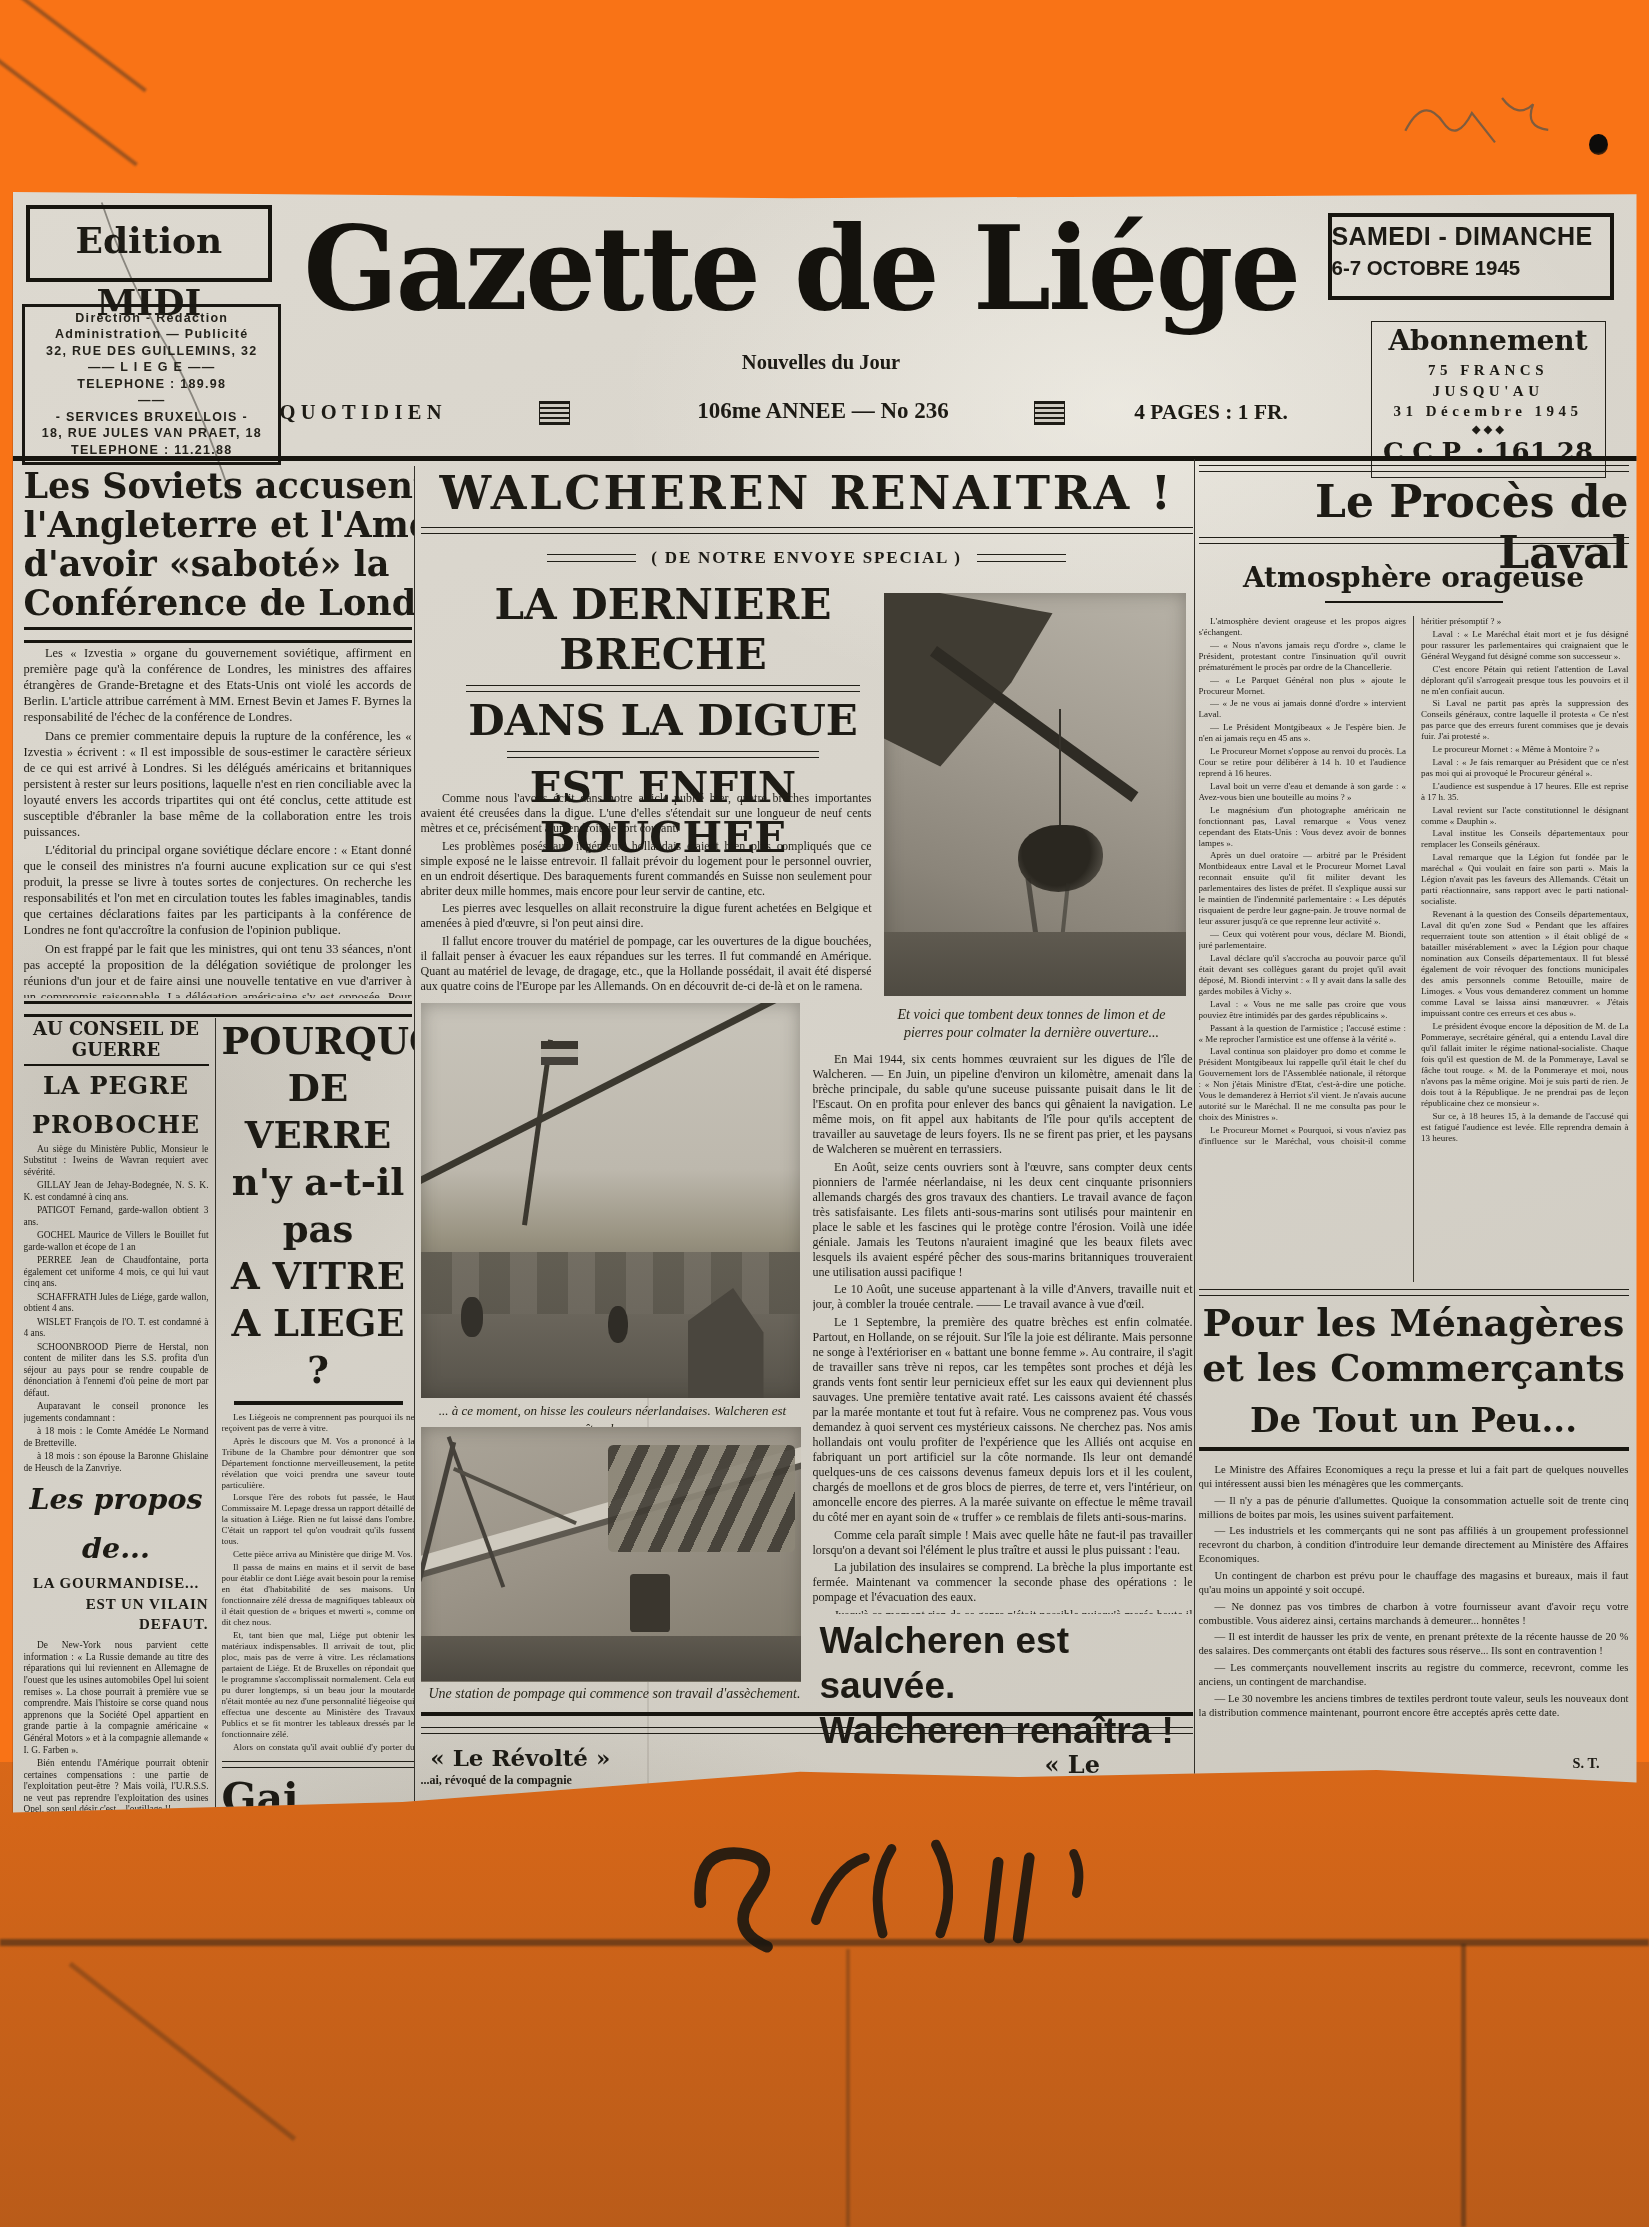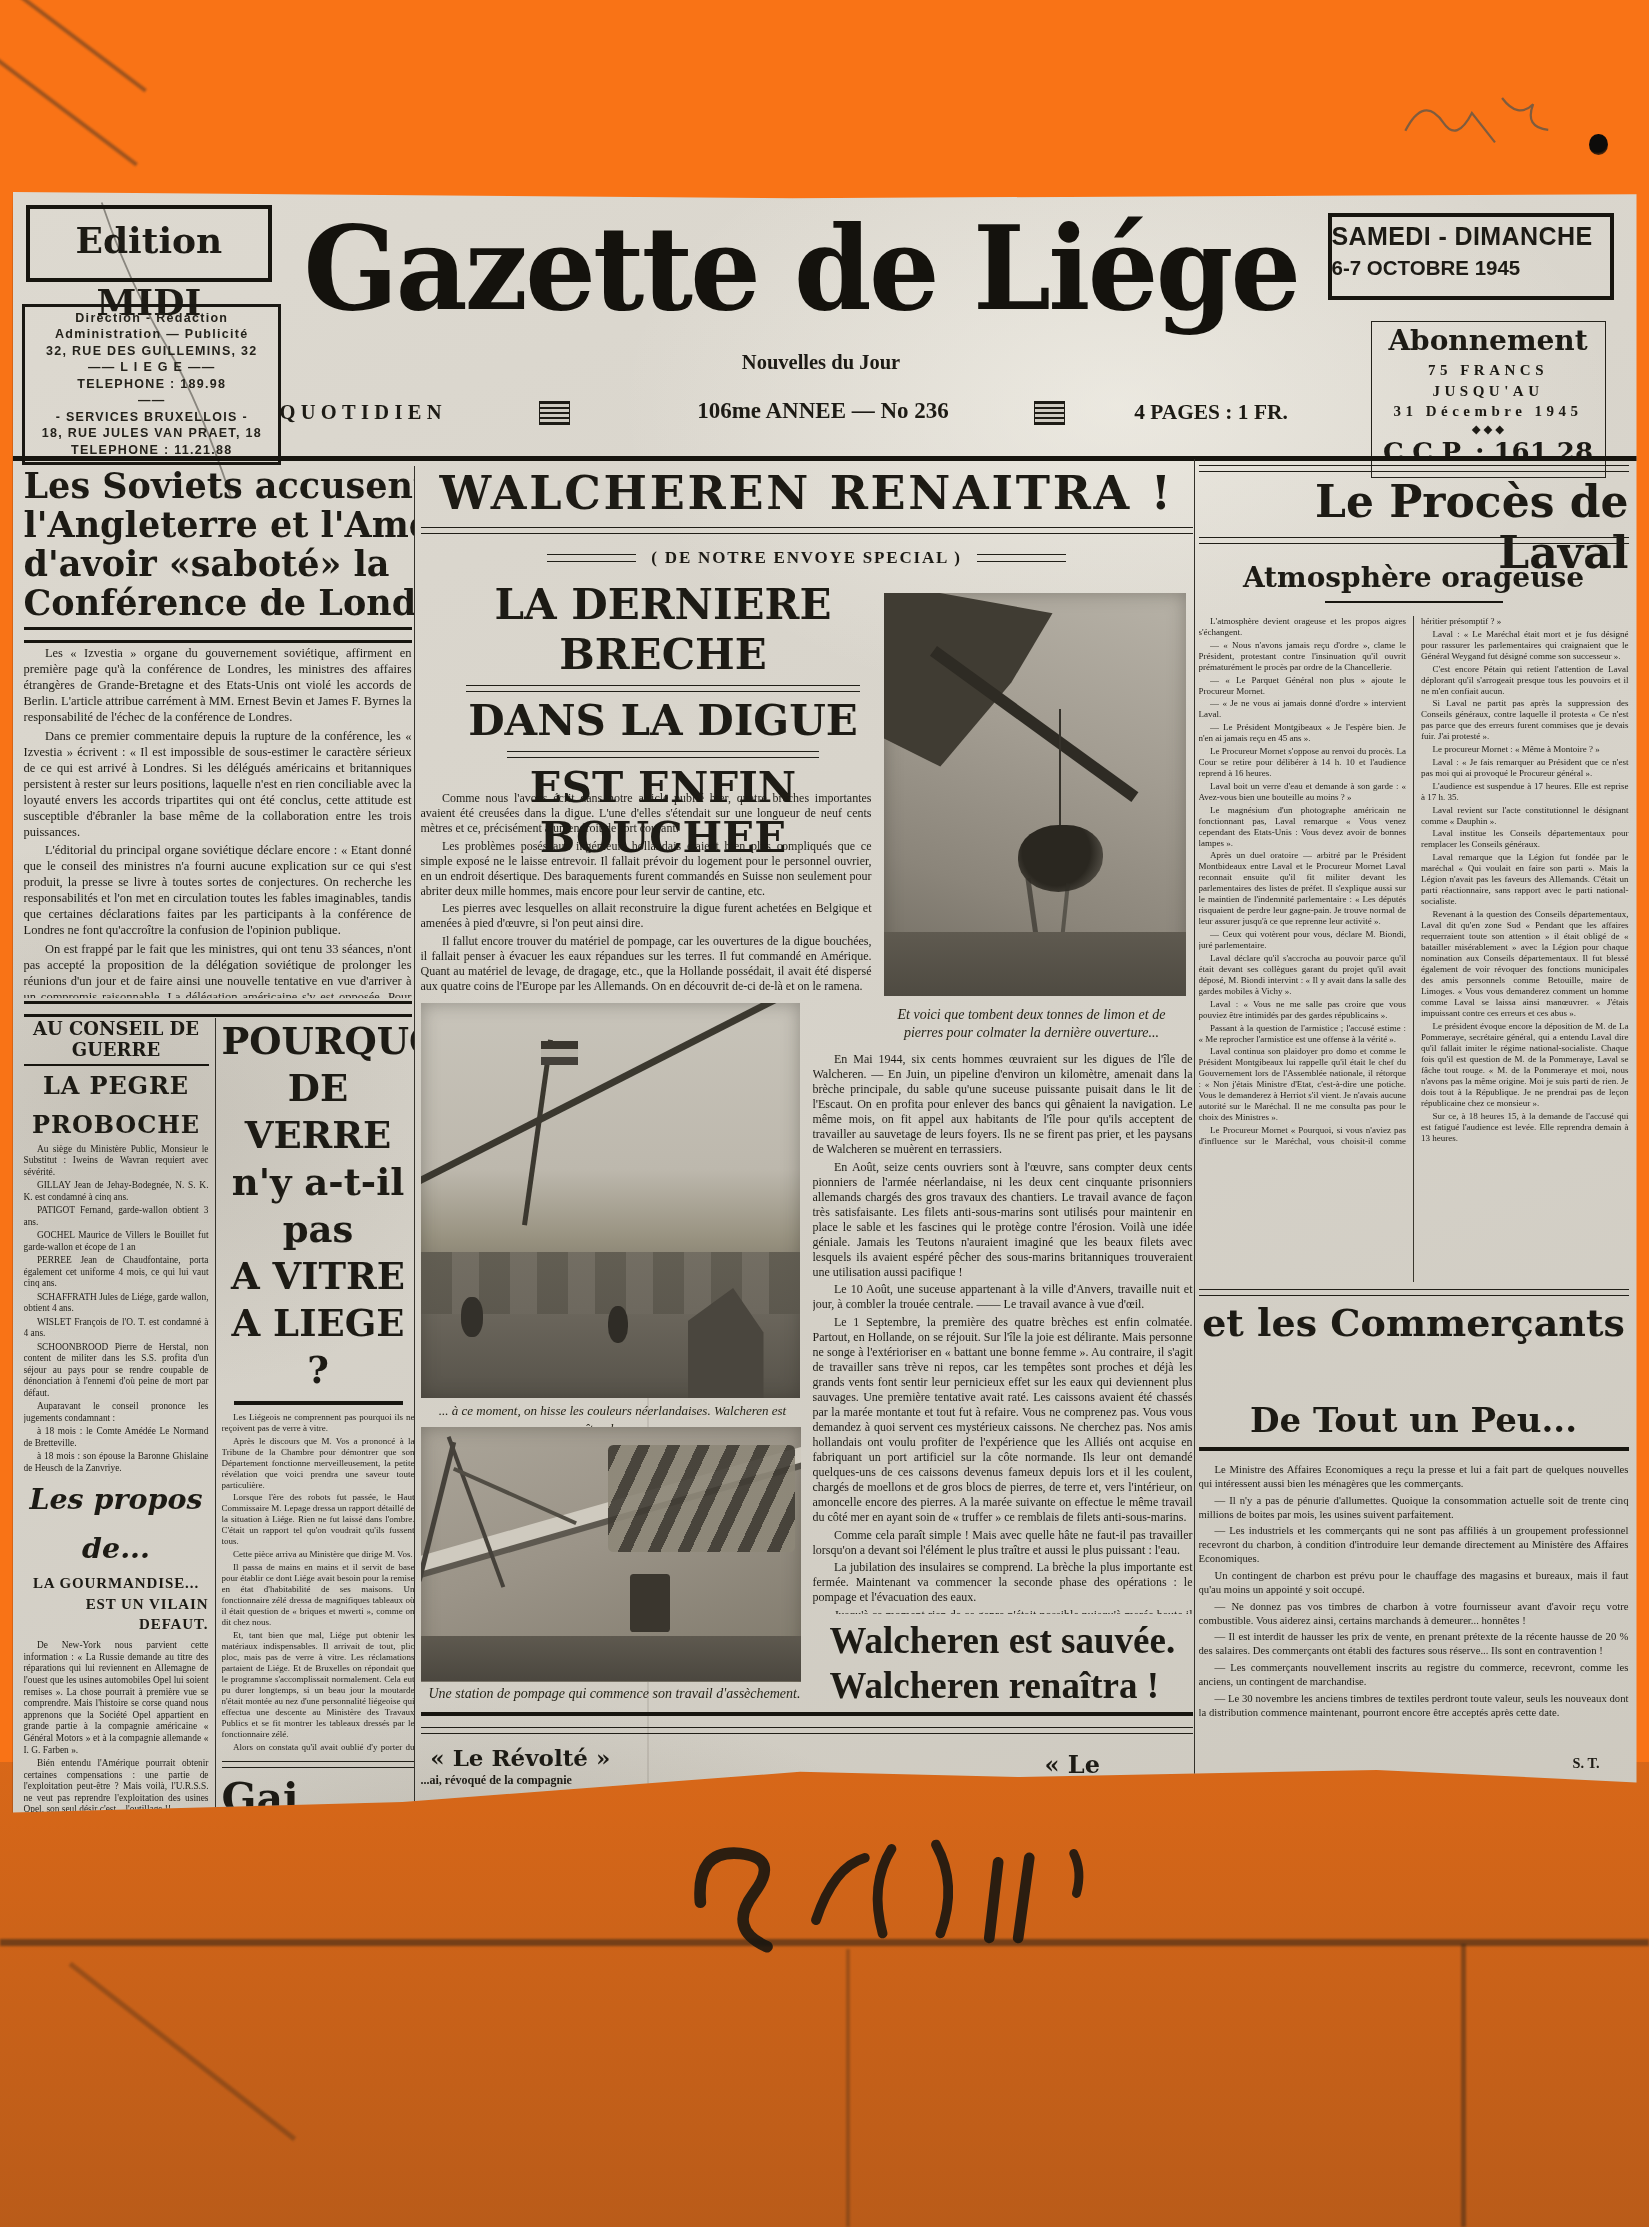--- a/index.html
+++ b/index.html
@@ -258,21 +258,21 @@
       <div class="abs photo" style="left:0;top:968px;width:380px;height:255px;background:linear-gradient(160deg,#aba599 0%,#9b9488 45%,#7d7769 100%);">
         <div class="pshape" style="left:-18px;top:134px;width:437px;height:15px;background:#cfcabf;transform:rotate(-16deg);transform-origin:left top;box-shadow:0 6.2px 0 rgba(52,49,42,.6);"></div>
         <div class="pshape" style="left:187px;top:18px;width:187px;height:107px;background:repeating-linear-gradient(115deg,#3f3b33 0 11.6px,#8d8778 11.6px 27px);border-radius:5.3px;opacity:.9;"></div>
         <div class="pshape" style="left:13.4px;top:13.4px;width:4.5px;height:143px;background:#45413a;transform:rotate(14deg);"></div>
         <div class="pshape" style="left:53px;top:4.5px;width:3.6px;height:160px;background:#45413a;transform:rotate(-20deg);"></div>
         <div class="pshape" style="left:27px;top:67px;width:134px;height:3.6px;background:#514d44;transform:rotate(24deg);"></div>
         <div class="pshape" style="left:0;top:209px;width:380px;height:45px;background:linear-gradient(180deg,#5e594f,#4b473f);"></div>
         <div class="pshape" style="left:209px;top:147px;width:40px;height:58px;background:#3a362e;border-radius:3.6px;"></div>
       </div>
 
-      <div class="abs" style="left:399px;top:1159px;width:374px;font-family:Liberation Serif, serif;font-weight:bold;margin-left:10px;">
+      <div class="abs" style="left:399px;top:1159px;width:374px;font-family:Liberation Sans, sans-serif;font-weight:bold;">
         <div style="font-size:37px;line-height:45px;">Walcheren est sauvée.</div>
         <div style="font-size:37px;line-height:45px;">Walcheren renaîtra !</div>
 
       </div>
 
       <div class="abs caption" style="left:0;top:1226px;width:388px;">Une station de pompage qui commence son travail d'assèchement.</div>
 
       <div class="abs rule" style="left:0;top:1253px;width:772px;height:3.6px;"></div>
       <div class="abs dblrule-thin" style="left:0;top:1268px;width:772px;"></div>
 
@@ -315,20 +315,21 @@
           <p class="bp bp-xs">Laval revient sur l'acte constitutionnel le désignant comme « Dauphin ».</p>
           <p class="bp bp-xs">Laval institue les Conseils départementaux pour remplacer les Conseils généraux.</p>
           <p class="bp bp-xs">Laval remarque que la Légion fut fondée par le maréchal « Qui voulait en faire son parti ». Mais la Légion n'avait pas les faveurs des Allemands. C'était un parti réactionnaire, sans rapport avec le parti national-socialiste.</p>
           <p class="bp bp-xs">Revenant à la question des Conseils départementaux, Laval dit qu'en zone Sud « Pendant que les affaires requerraient toute son attention » il était obligé de « batailler misérablement » avec la Légion pour chaque nomination aux Conseils départementaux. Il fut blessé également de voir révoquer des fonctions municipales des amis personnels comme Betouille, maire de Limoges. « Vous vous demanderez comment un homme comme Laval se laissa ainsi manœuvrer. « J'étais impuissant contre ces erreurs et ces abus ».</p>
           <p class="bp bp-xs">Le président évoque encore la déposition de M. de La Pommeraye, secrétaire général, qui a entendu Laval dire qu'il fallait imiter le régime national-socialiste. Chaque fois qu'il est question de M. de la Pommeraye, Laval se fâche tout rouge. « M. de la Pommeraye et moi, nous n'avons pas la même origine. Moi je suis parti de rien. Je dois tout à la République. Je ne prendrai pas de leçon républicaine chez ce monsieur ».</p>
           <p class="bp bp-xs">Sur ce, à 18 heures 15, à la demande de l'accusé qui est fatigué l'audience est levée. Elle reprendra demain à 13 heures.</p>
         </div>
 
       <div class="abs dblrule-thin" style="left:0;top:830px;width:430px;"></div>
       <div class="abs" style="left:0;top:841px;width:430px;text-align:center;font-family:'DejaVu Serif',serif;font-weight:bold;font-size:38px;line-height:45px;">
+          <div>Pour les Ménagères</div>
           <div>et les Commerçants</div>
         </div>
       <div class="abs" style="left:0;top:941px;width:430px;text-align:center;font-family:'DejaVu Serif',serif;font-weight:bold;font-size:34px;">De Tout un Peu...</div>
       <div class="abs rule" style="left:0;top:988px;width:430px;height:4px;"></div>
 
       <div class="abs clip" style="left:0;top:1003px;width:430px;height:290px;">
           <p class="bp bp-men">Le Ministre des Affaires Economiques a reçu la presse et lui a fait part de quelques nouvelles qui intéressent aussi bien les ménagères que les commerçants.</p>
           <p class="bp bp-men">— Il n'y a pas de pénurie d'allumettes. Quoique la consommation actuelle soit de trente cinq millions de boites par mois, les usines suivent parfaitement.</p>
           <p class="bp bp-men">— Les industriels et les commerçants qui ne sont pas affiliés à un groupement professionnel recevront du charbon, à condition d'introduire leur demande directement au Ministère des Affaires Economiques.</p>
           <p class="bp bp-men">Un contingent de charbon est prévu pour le chauffage des magasins et bureaux, mais il faut qu'au moins un appointé y soit occupé.</p>

